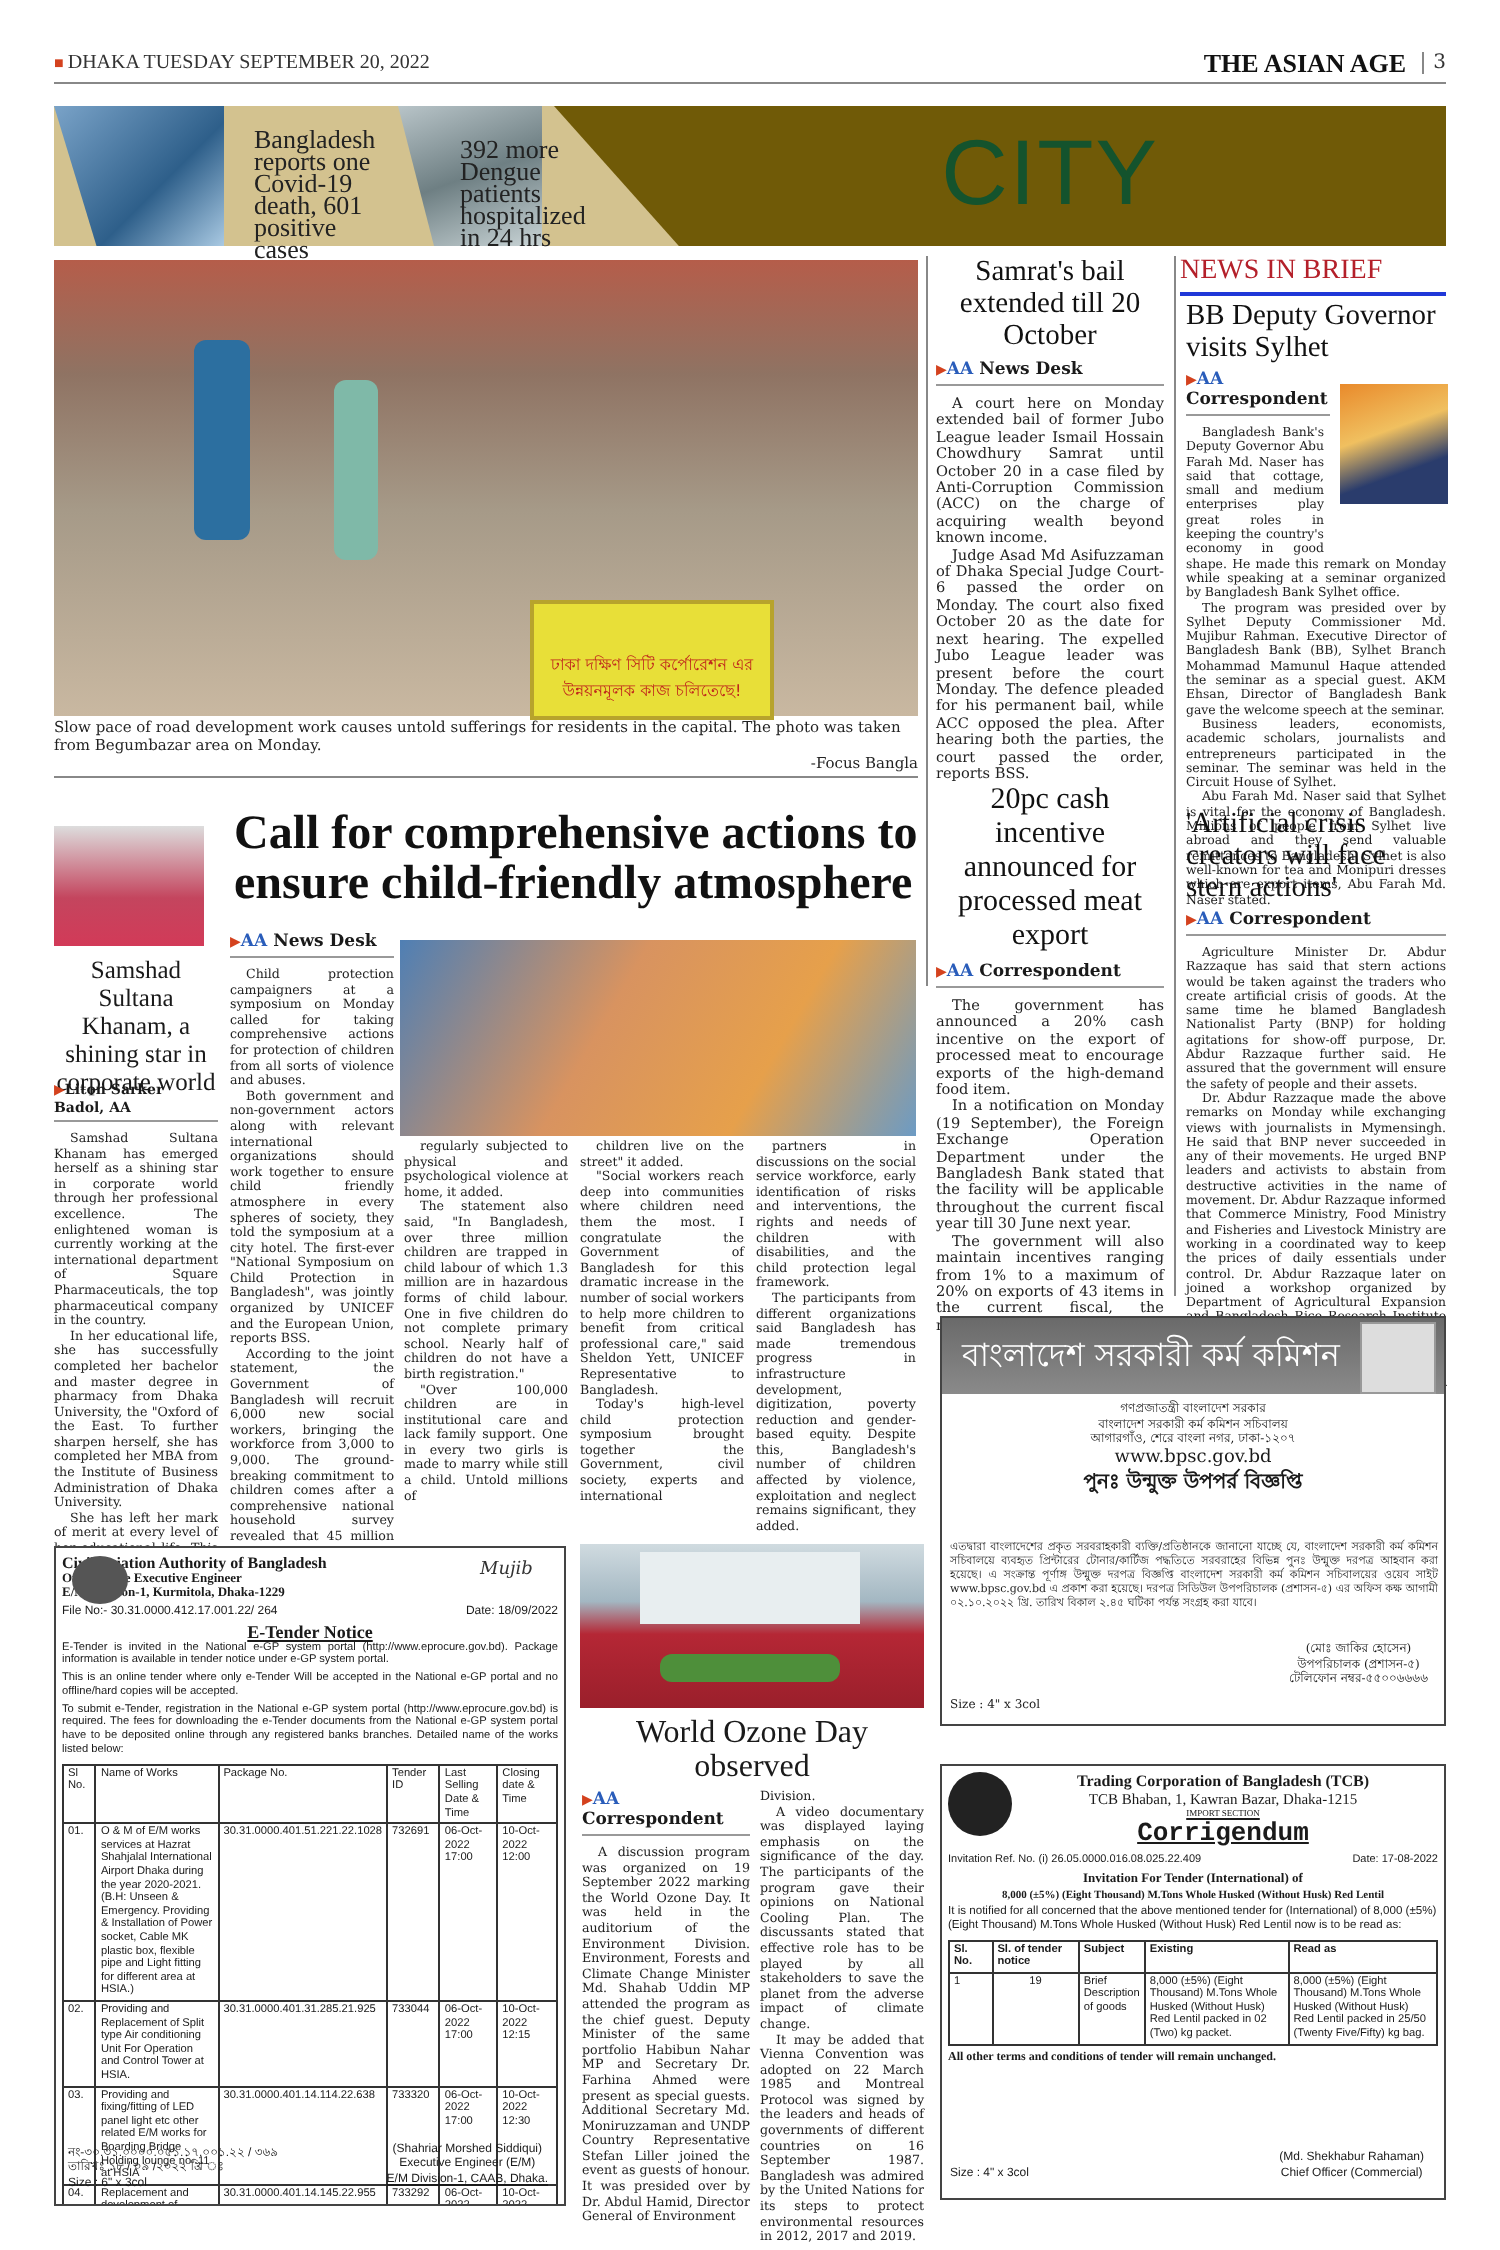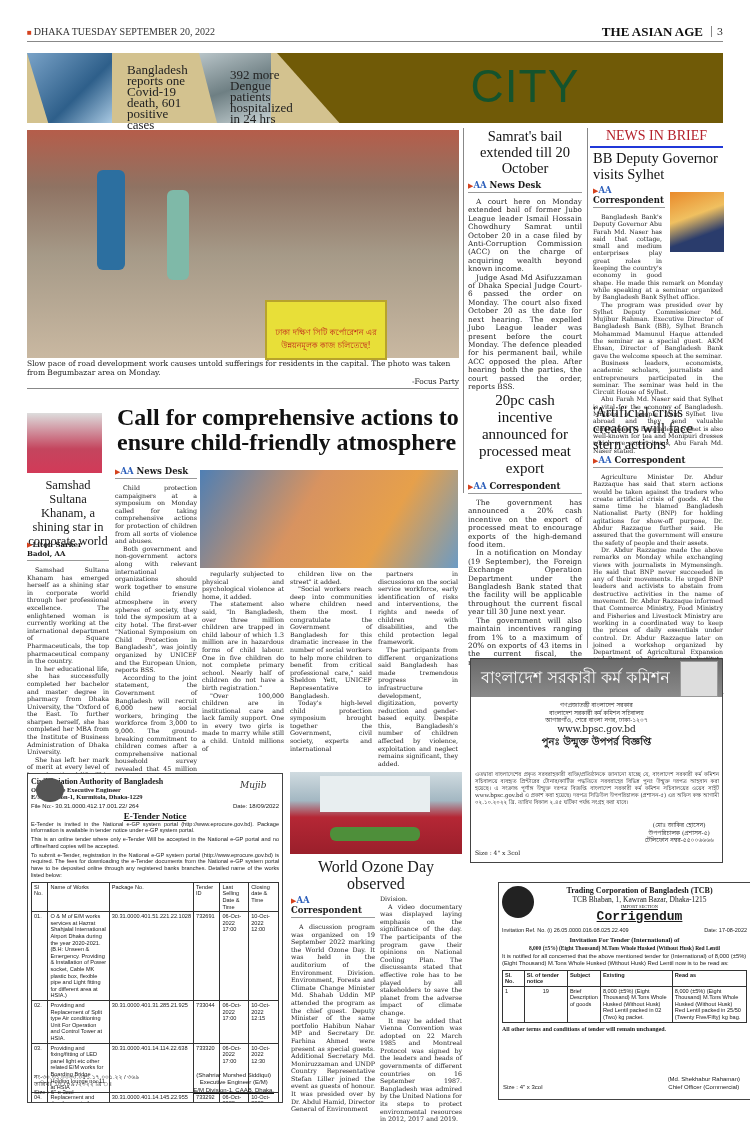--- a/index.html
+++ b/index.html
@@ -25,21 +25,21 @@
 .profile{left:27px;top:413px;width:75px;height:60px;background:linear-gradient(180deg,#ddd,#c4455e 60%,#d23a58)}
 .side-head{left:27px;top:478px;width:82px;text-align:center;font-family:"Liberation Serif",serif;font-size:12.5px;line-height:14px}
 .byline{font-size:8.5px;font-weight:bold;border-bottom:1px solid #999;padding-bottom:2px;margin-bottom:5px}
 .byline .arr{color:#d4421e;font-size:7px}
 .byline .aa{color:#2a5dba}
 .col{font-size:7.3px;line-height:8.4px;text-align:justify;color:#222}
 .col p{text-indent:8px}
 .kids{left:200px;top:470px;width:258px;height:98px;background:linear-gradient(120deg,#4f7fb4,#d89360 40%,#e6a04b 70%,#6c9bc4)}
 .vline{width:1px;background:#888}
 .rightcol-head{font-family:"Liberation Serif",serif;font-size:14.5px;line-height:16px;color:#111}
-.nib{left:590px;top:128px;width:133px;text-align:center;font-family:"Liberation Serif",serif;font-size:14px;color:#b4202a;border-bottom:2px solid #2038d8;padding-bottom:2px}
+.nib{left:590px;top:128px;width:133px;font-family:"Liberation Serif",serif;font-size:14px;color:#b4202a;border-bottom:2px solid #2038d8;padding-bottom:2px}
 .gov-photo{left:670px;top:192px;width:54px;height:60px;background:linear-gradient(160deg,#e98a2b,#f0c060 40%,#2a3c6c 70%)}
 .ad{border:1px solid #444;background:#fff}
 .bpsc-band{left:0;top:0;width:100%;height:38px;background:linear-gradient(180deg,#6a6a6a,#8a8a8a);color:#fff;font-size:16px;padding:6px 10px;font-family:"DejaVu Sans",sans-serif}
 .small{font-size:6px;line-height:7.5px}
 table.tend{border-collapse:collapse;width:100%}
 table.tend td,table.tend th{border:1px solid #333;font-size:5.6px;line-height:6.6px;padding:1px 2px;vertical-align:top;text-align:left;font-weight:normal;font-family:"Liberation Sans",sans-serif}
 .ozone-photo{left:290px;top:772px;width:172px;height:82px;background:linear-gradient(180deg,#d0dbe0 0%,#a3b7c2 35%,#b52735 55%,#9a1f2b 100%)}
 .ozone-head{left:290px;top:858px;width:172px;text-align:center;font-family:"Liberation Serif",serif;font-size:16px;line-height:17px}
 </style>
 </head>
@@ -60,21 +60,21 @@
   <div class="abs ban-city-label">CITY</div>
 </div>
 
 <div class="abs photo-main">
   <div class="abs" style="left:70px;top:40px;width:28px;height:100px;background:#2c6fa0;border-radius:6px"></div>
   <div class="abs" style="left:140px;top:60px;width:22px;height:90px;background:#7fb9a8;border-radius:6px"></div>
   <div class="abs sign">ঢাকা দক্ষিণ সিটি কর্পোরেশন এর উন্নয়নমূলক কাজ চলিতেছে!</div>
 </div>
 <div class="abs caption">
   <span>Slow pace of road development work causes untold sufferings for residents in the capital. The photo was taken from Begumbazar area on Monday.</span>
-  <span class="credit">-Focus Party</span>
+  <span class="credit">-Focus Bangla</span>
 </div>
 <div class="abs hr" style="left:27px;top:388px;width:432px"></div>
 
 <div class="abs vline" style="left:463px;top:128px;height:365px"></div>
 <div class="abs" style="left:468px;top:128px;width:114px">
   <div class="rightcol-head" style="text-align:center;margin-bottom:4px">Samrat's bail extended till 20 October</div>
   <div class="byline"><span class="arr">▶</span><span class="aa">AA</span> <span>News Desk</span></div>
   <div class="col">
     <p>A court here on Monday extended bail of former Jubo League leader Ismail Hossain Chowdhury Samrat until October 20 in a case filed by Anti-Corruption Commission (ACC) on the charge of acquiring wealth beyond known income.</p>
     <p>Judge Asad Md Asifuzzaman of Dhaka Special Judge Court-6 passed the order on Monday. The court also fixed October 20 as the date for next hearing. The expelled Jubo League leader was present before the court Monday. The defence pleaded for his permanent bail, while ACC opposed the plea. After hearing both the parties, the court passed the order, reports BSS.</p>
@@ -256,21 +256,21 @@
   <div class="col" style="font-size:6.3px;line-height:7.6px">
     <p>A discussion program was organized on 19 September 2022 marking the World Ozone Day. It was held in the auditorium of the Environment Division. Environment, Forests and Climate Change Minister Md. Shahab Uddin MP attended the program as the chief guest. Deputy Minister of the same portfolio Habibun Nahar MP and Secretary Dr. Farhina Ahmed were present as special guests. Additional Secretary Md. Moniruzzaman and UNDP Country Representative Stefan Liller joined the event as guests of honour. It was presided over by Dr. Abdul Hamid, Director General of Environment</p>
   </div>
 </div>
 <div class="abs col" style="left:380px;top:895px;width:82px;font-size:6.3px;line-height:7.6px">
   <p style="text-indent:0">Division.</p>
   <p>A video documentary was displayed laying emphasis on the significance of the day. The participants of the program gave their opinions on National Cooling Plan. The discussants stated that effective role has to be played by all stakeholders to save the planet from the adverse impact of climate change.</p>
   <p>It may be added that Vienna Convention was adopted on 22 March 1985 and Montreal Protocol was signed by the leaders and heads of governments of different countries on 16 September 1987. Bangladesh was admired by the United Nations for its steps to protect environmental resources in 2012, 2017 and 2019.</p>
 </div>
 
-<div class="abs ad" style="left:498px;top:882px;width:253px;height:218px;overflow:hidden;padding:3px">
+<div class="abs ad" style="left:470px;top:882px;width:253px;height:218px;overflow:hidden;padding:3px">
   <div class="abs" style="left:3px;top:3px;width:32px;height:32px;border-radius:50%;background:#222"></div>
   <div style="text-align:center;font-family:'Liberation Serif',serif;padding-left:30px">
     <div style="font-size:8px;font-weight:bold">Trading Corporation of Bangladesh (TCB)</div>
     <div style="font-size:7.5px">TCB Bhaban, 1, Kawran Bazar, Dhaka-1215</div>
     <div style="font-size:4.5px;text-decoration:underline">IMPORT SECTION</div>
     <div style="font-size:13px;font-weight:bold;text-decoration:underline;font-family:Liberation Mono, monospace">Corrigendum</div>
   </div>
   <div class="small" style="display:flex;justify-content:space-between;margin-top:3px;font-family:'Liberation Sans',sans-serif;font-size:5.5px">
     <span>Invitation Ref. No. (i) 26.05.0000.016.08.025.22.409</span>
     <span>Date: 17-08-2022</span>

